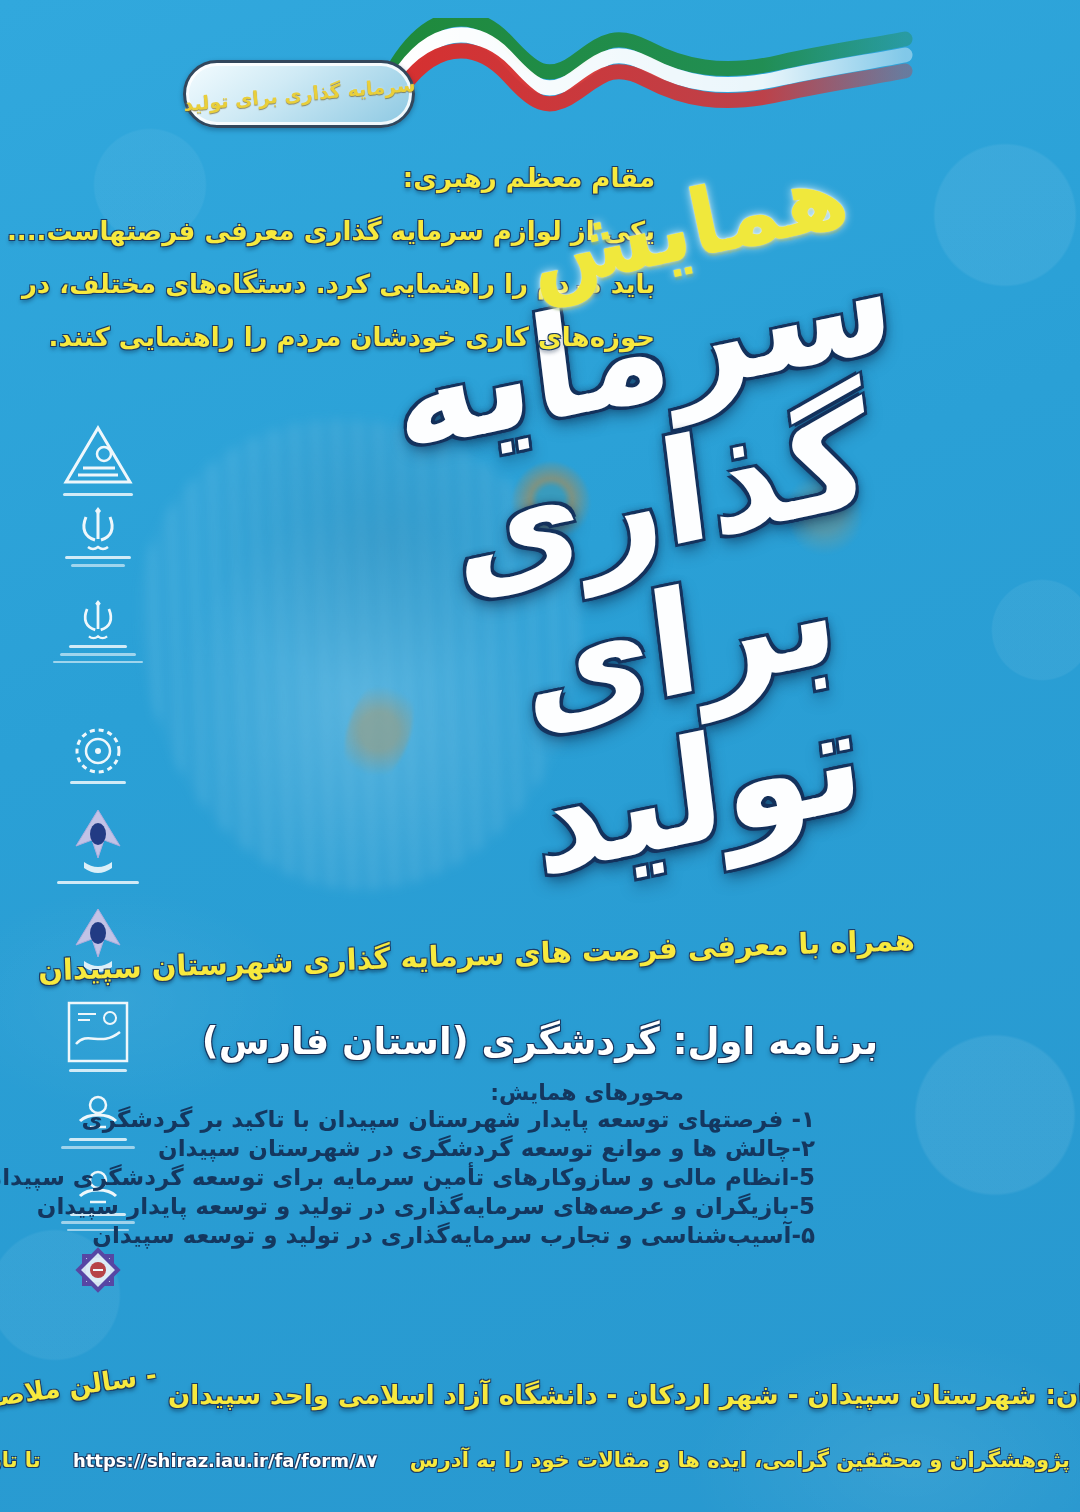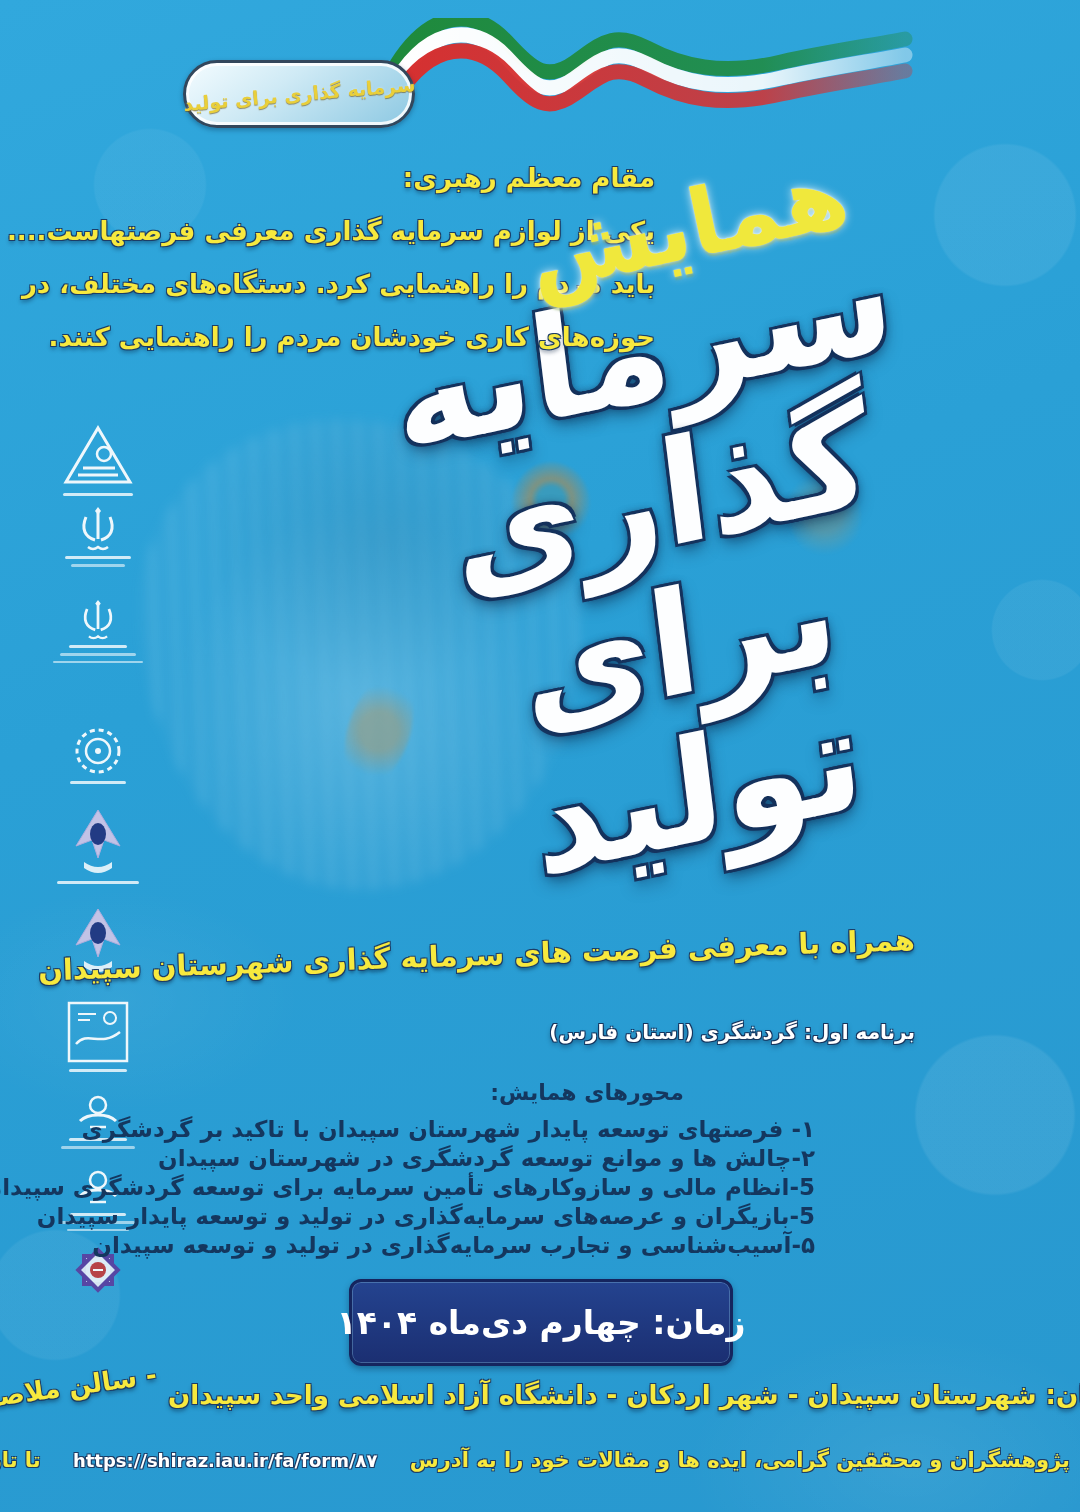--- a/index.html
+++ b/index.html
@@ -66,28 +66,28 @@
   .logo{position:absolute;left:38px;width:120px;z-index:2;display:flex;flex-direction:column;
     align-items:center;gap:5px;opacity:.92;}
   .logo svg{display:block;}
   .cap{height:3px;background:rgba(255,255,255,.85);border-radius:2px;}
   .cap.dim{opacity:.7;height:2.5px;}
 
   
   .subtitle{position:absolute;left:165px;top:936px;width:750px;z-index:3;text-align:center;
     transform:rotate(-2deg);color:#f7e93e;font-weight:bold;font-size:29px;white-space:nowrap;
     text-shadow:1px 1px 0 #1d3d66,-1px 1px 0 #1d3d66,1px -1px 0 #1d3d66,-1px -1px 0 #1d3d66,0 3px 4px rgba(0,25,55,.5);}
-  .program{position:absolute;left:165px;top:1020px;width:750px;z-index:3;
-    color:#ffffff;font-weight:bold;font-size:20px;
+  .program{position:absolute;left:165px;top:1020px;width:750px;z-index:3;text-align:center;
+    color:#ffffff;font-weight:bold;font-size:37px;
     text-shadow:1px 1px 0 #16355e,-1px 1px 0 #16355e,1px -1px 0 #16355e,-1px -1px 0 #16355e,0 3px 5px rgba(0,25,55,.5);}
 
   
   .topics{position:absolute;left:255px;top:1080px;width:560px;z-index:3;text-align:center;
     color:#14375f;font-weight:bold;}
-  .topics-heading{font-size:22px;margin-bottom:10px;transform:translateX(52px);}
+  .topics-heading{font-size:22px;margin-bottom:0;transform:translateX(52px);}
   .topics-item{font-size:23px;line-height:29px;white-space:nowrap;}
 
   
   .date-box{position:absolute;left:349px;top:1279px;width:378px;height:81px;z-index:3;
     border-radius:12px;border:3px solid #15255e;
     background:linear-gradient(180deg,#24438f,#1b2f72);
     box-shadow:inset 0 0 0 1px rgba(140,200,230,.35),0 3px 6px rgba(0,20,50,.35);
     display:flex;align-items:center;justify-content:center;}
   .date-text{color:#fff;font-weight:bold;font-size:33px;white-space:nowrap;}
 
@@ -263,23 +263,20 @@
 
   <div class="topics">
     <div class="topics-heading">محورهای همایش:</div>
     <div class="topics-item">۱- فرصتهای توسعه پایدار شهرستان سپیدان با تاکید بر گردشگری</div>
     <div class="topics-item">۲-چالش ها و موانع توسعه گردشگری در شهرستان سپیدان</div>
     <div class="topics-item">5-انظام مالی و سازوکارهای تأمین سرمایه برای توسعه گردشگری سپیدان</div>
     <div class="topics-item">5-بازیگران و عرصه‌های سرمایه‌گذاری در تولید و توسعه پایدار سپیدان</div>
     <div class="topics-item">۵-آسیب‌شناسی و تجارب سرمایه‌گذاری در تولید و توسعه سپیدان</div>
   </div>
 
-  <div class="date-box">
-    <span class="date-text">زمان:  چهارم دی‌ماه ۱۴۰۴</span>
-  </div>
 
   <div class="location">
     <span class="loc-main">مکان: شهرستان سپیدان - شهر اردکان - دانشگاه آزاد اسلامی واحد سپیدان</span>
     <span class="hall">- سالن ملاصدار</span>
   </div>
 
   <div class="footer">
     <span>پژوهشگران و محققین گرامی، ایده ها و مقالات خود را به آدرس</span>
     <span class="url">https://shiraz.iau.ir/fa/form/۸۷</span>
     <span>تا تاریخ ۱۵ آذر ۱۴۰۴ ارسال نمایید.</span>

